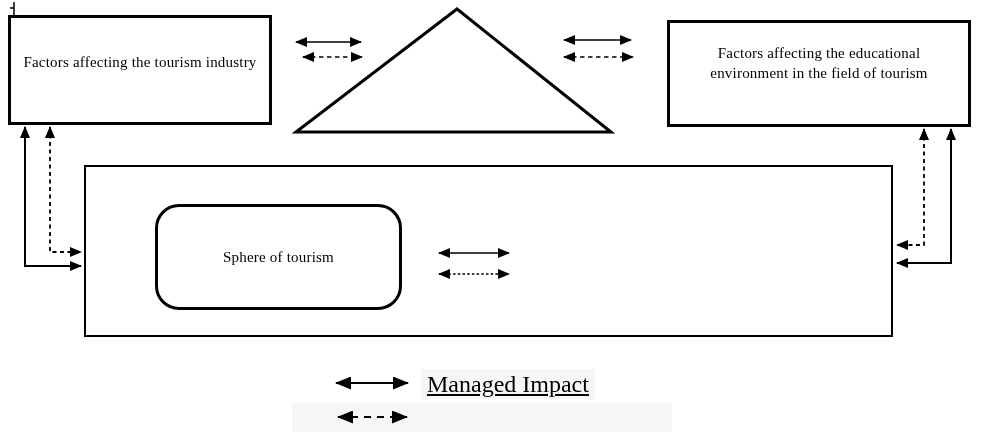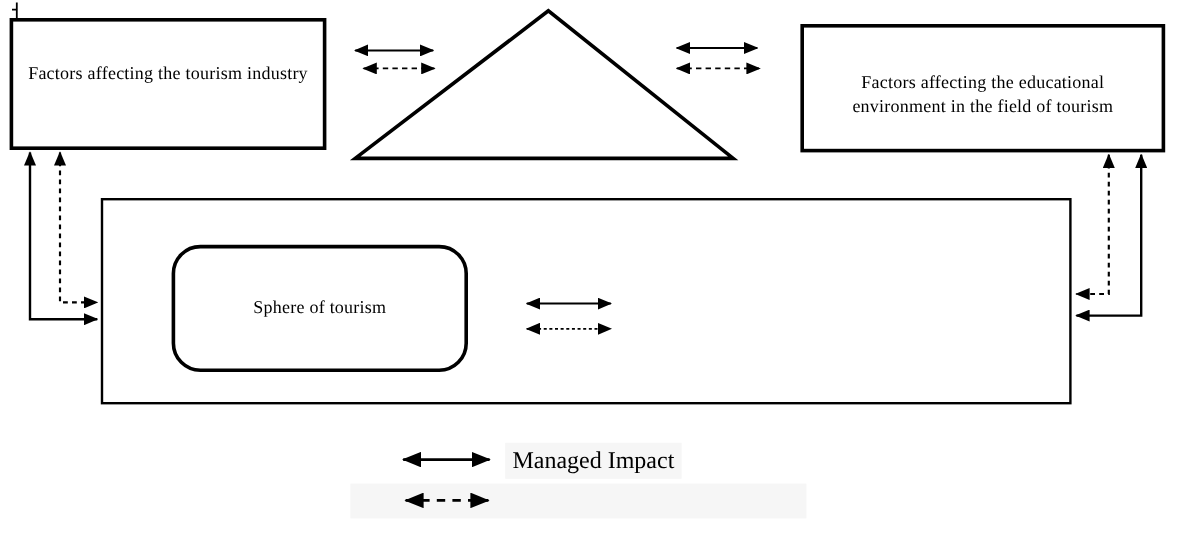--- a/index.html
+++ b/index.html
@@ -28,57 +28,58 @@
     z-index:1;
   }
   .box-label{
     font-size:15px;
     line-height:1.35;
     letter-spacing:.2px;
   }
   #box-left{left:8px;top:15px;width:264px;height:110px;padding:0 4px;align-items:flex-start;}
   #box-left .box-label{margin-top:34px;}
   #box-right{left:667px;top:20px;width:304px;height:107px;padding:0 12px;align-items:flex-start;}
-  #box-right .box-label{margin-top:36px;}
+  #box-right .box-label{margin-top:20px;}
   #big-rect{
     position:absolute;left:84px;top:165px;width:809px;height:172px;
     border:2px solid var(--line);background:var(--bg);box-sizing:border-box;z-index:0;
   }
   .rounded{
     position:absolute;
     border:3px solid var(--line);
     border-radius:24px;
     background:var(--bg);
     display:flex;justify-content:center;text-align:center;
     box-sizing:border-box;z-index:1;
   }
-  #sphere-box{left:143px;top:204px;width:247px;height:106px;align-items:center;}
+  #sphere-box{left:155px;top:204px;width:247px;height:106px;align-items:center;}
   #industry-box{left:548px;top:208px;width:252px;height:100px;align-items:flex-start;padding:13px 10px 0 10px;}
   #triangle-label{
     position:absolute;left:377px;top:88px;width:160px;
     text-align:center;font-size:15px;z-index:2;
   }
   .overlay{
     position:absolute;left:0;top:0;width:988px;height:446px;
     z-index:3;pointer-events:none;
   }
   .ln{stroke:var(--line);fill:none;}
   .mk{fill:var(--line);}
   .tri{fill:var(--bg);stroke:var(--line);stroke-width:3px;}
   .legend-band{
     position:absolute;left:292px;top:403px;width:380px;height:29px;
     background:var(--hl);z-index:0;
   }
   .legend-label{
     position:absolute;
-    font-size:20px;line-height:30px;height:30px;
+    font-size:24px;line-height:30px;height:30px;
     background:var(--hl);
     padding:0 6px;
     white-space:nowrap;
     z-index:1;
+    text-decoration:underline;
   }
   #legend-label-managed{left:421px;top:369px;}
   #legend-label-uncontrollable{left:416px;top:403px;}
 </style>
 </head>
 <body>
 
 <div class="canvas">
 
   <div id="big-rect"></div>

